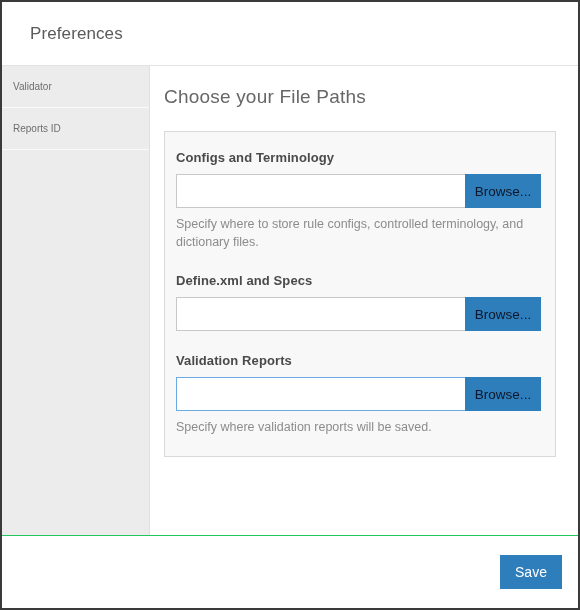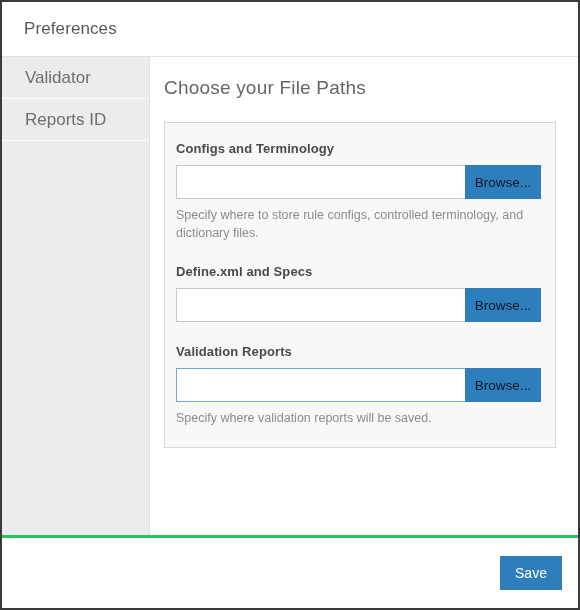--- a/index.html
+++ b/index.html
@@ -17,27 +17,27 @@
     width: 580px;
     height: 610px;
     box-sizing: border-box;
     border: 2px solid #3a3a3a;
     background: #ffffff;
     overflow: hidden;
   }
 
   
   .titlebar {
-    height: 55px;
+    height: 64px;
     box-sizing: border-box;
     background: #ffffff;
     border-bottom: 1px solid #e2e2e2;
     display: flex;
     align-items: center;
-    padding-left: 22px;
+    padding-left: 28px;
   }
   .titlebar-title {
     font-size: 17px;
     color: #5a5a5a;
     font-weight: normal;
     letter-spacing: 0.1px;
   }
 
   
   .body-row {
@@ -52,22 +52,22 @@
     background: #ececec;
     border-right: 1px solid #e0e0e0;
     box-sizing: border-box;
     padding-top: 0;
   }
   .side-item {
     height: 42px;
     box-sizing: border-box;
     display: flex;
     align-items: center;
-    padding-left: 23px;
-    font-size: 17px;
+    padding-left: 11px;
+    font-size: 10px;
     color: #6e6e6e;
     border-bottom: 1px solid #fafafa;
     cursor: pointer;
     background: #ececec;
   }
   .side-item.active {
     background: #dcdcdc;
     color: #3c3c3c;
     font-weight: bold;
     border-bottom: 1px solid #dcdcdc;
@@ -155,21 +155,21 @@
 
   
   .footer {
     position: absolute;
     left: 0;
     right: 0;
     bottom: 0;
     height: 73px;
     box-sizing: border-box;
     background: #ffffff;
-    border-top: 3px solid #22c55e;
+    border-top: 1px solid #22c55e;
     display: flex;
     align-items: center;
     justify-content: flex-end;
     padding-right: 16px;
     gap: 8px;
   }
   .btn {
     box-sizing: border-box;
     height: 34px;
     min-width: 62px;

